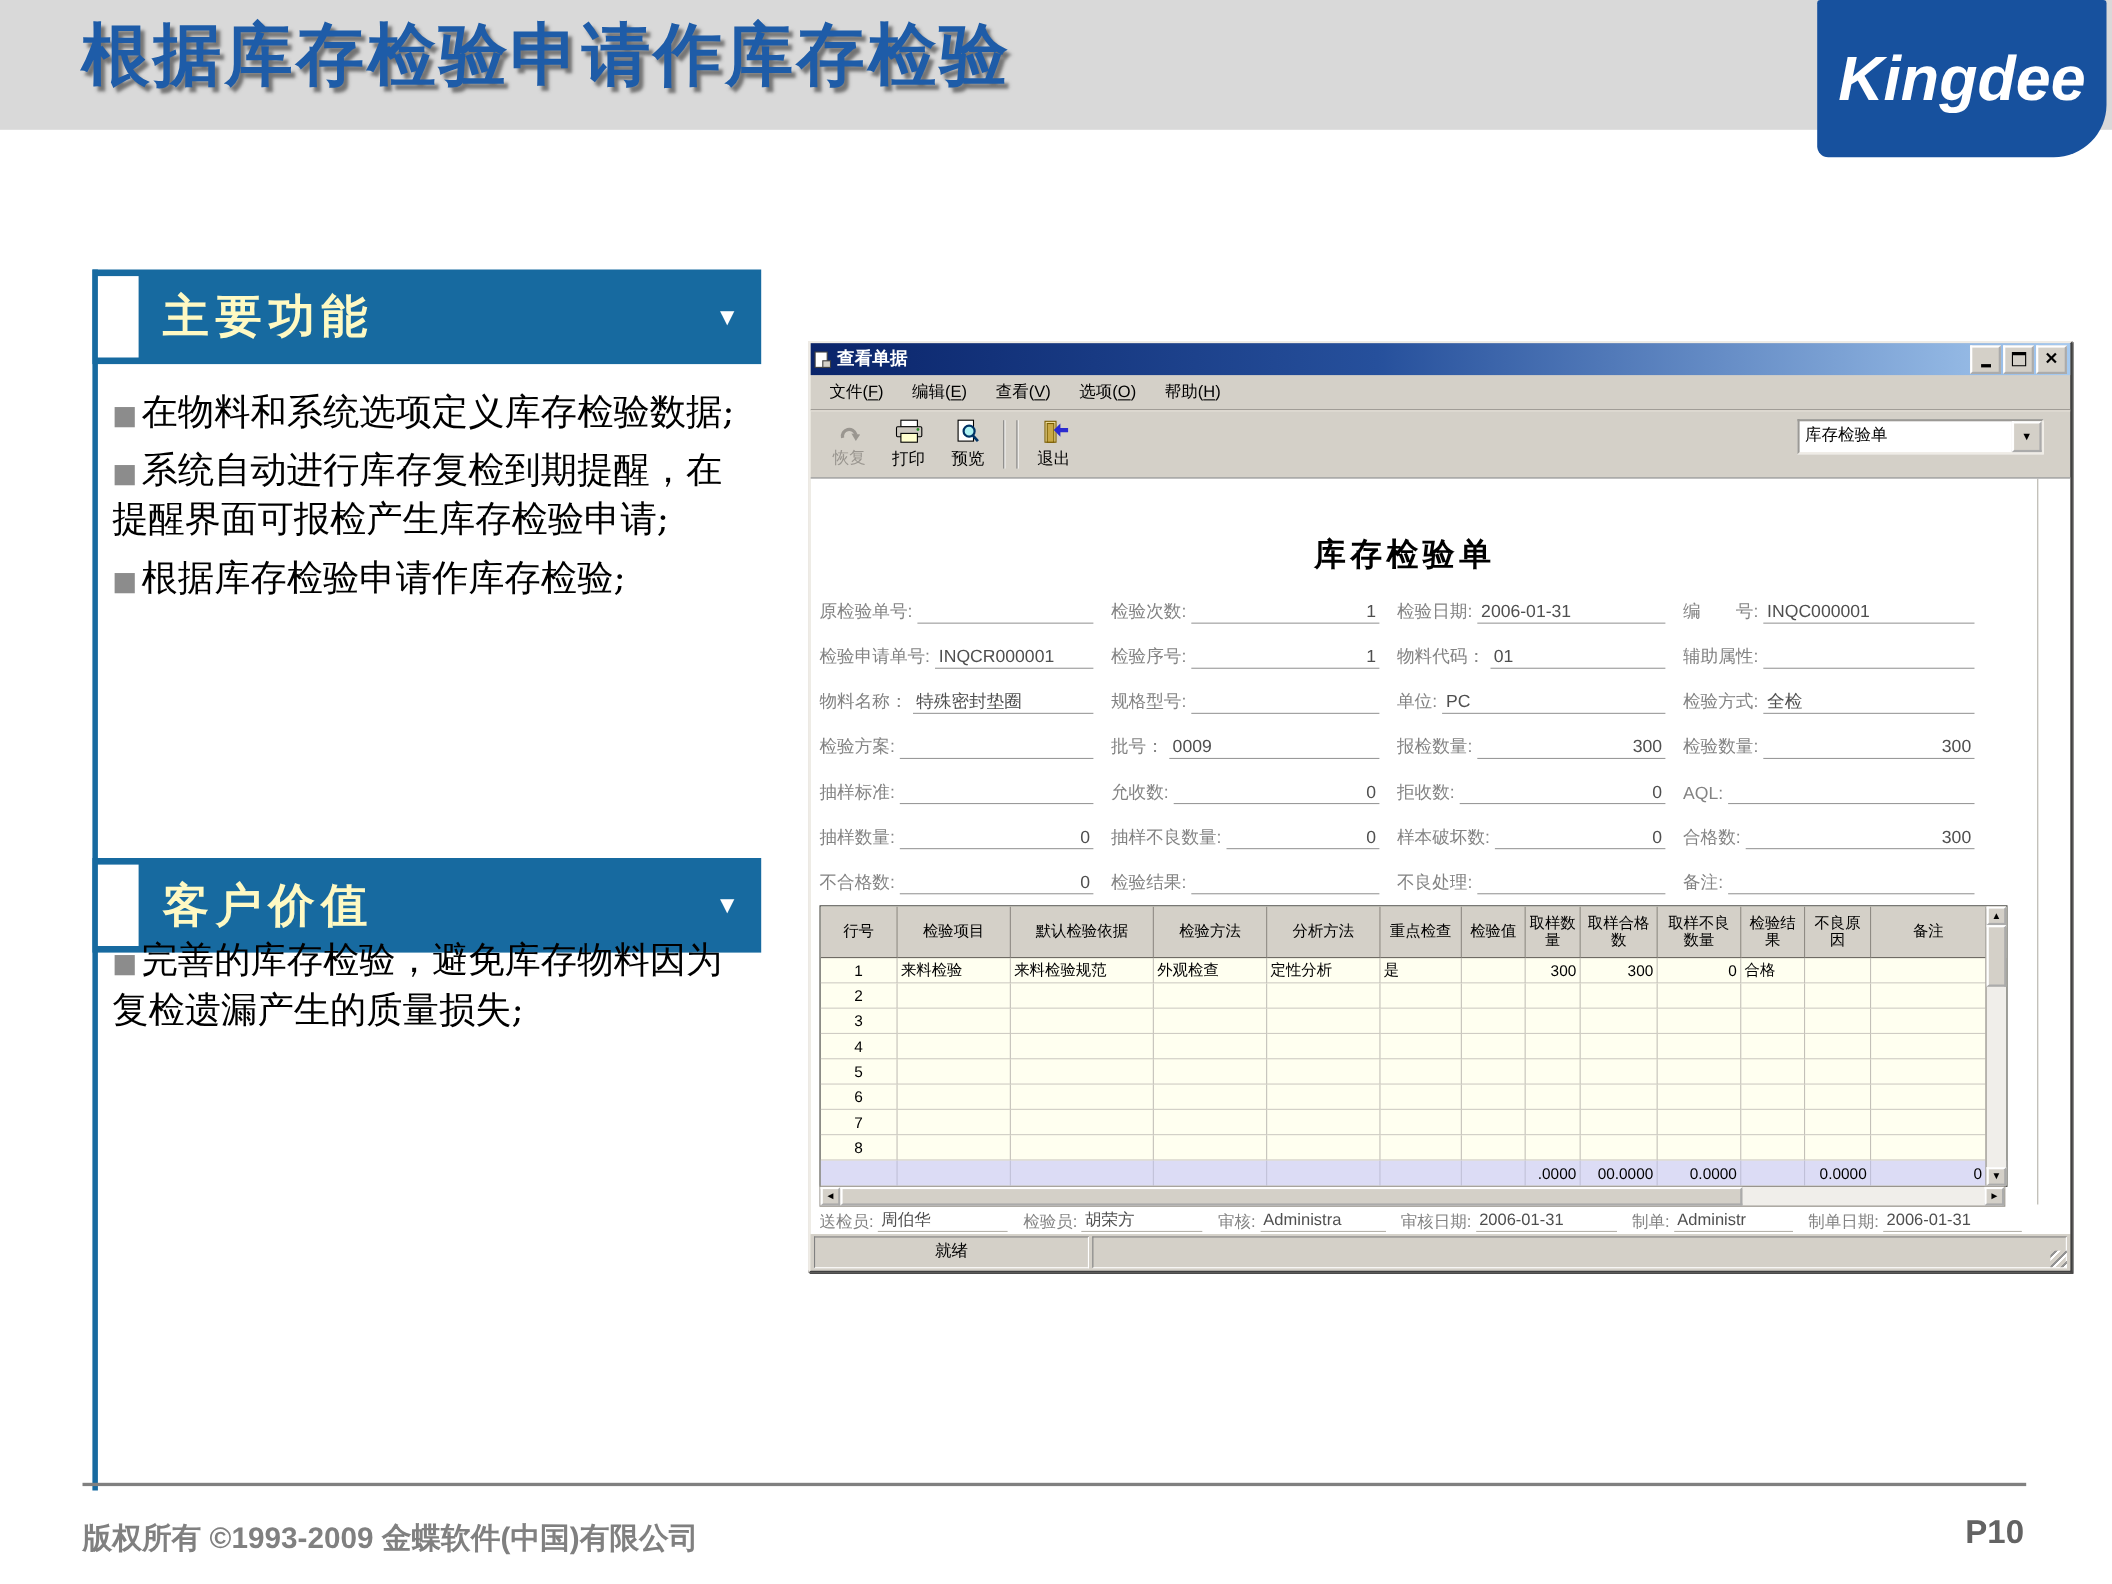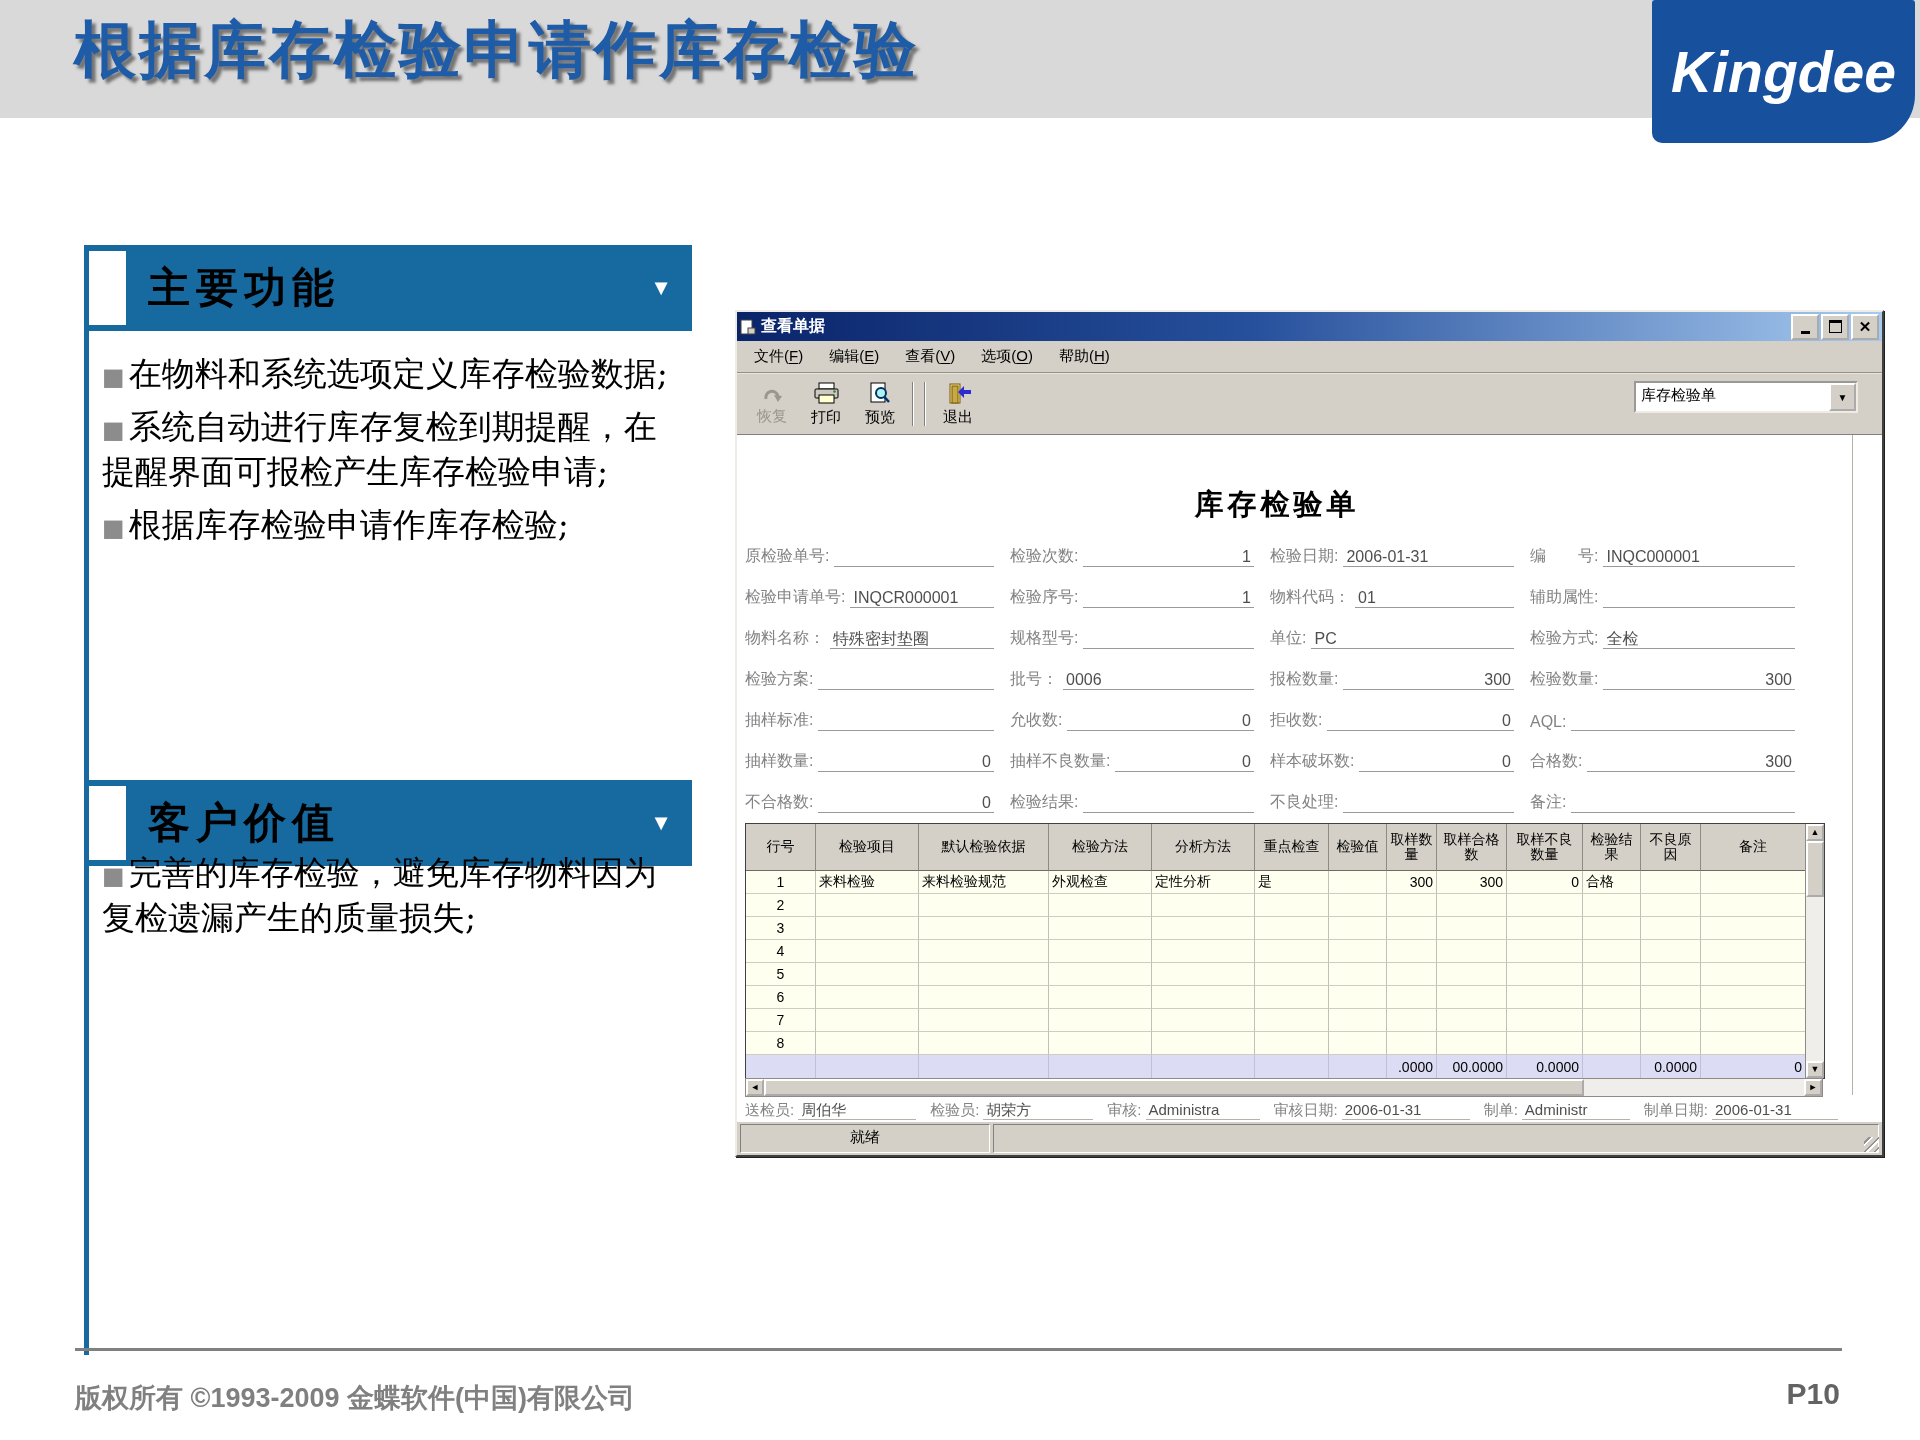--- a/index.html
+++ b/index.html
@@ -12,21 +12,21 @@
        font-family:"DejaVu Serif",serif;font-size:62px;font-weight:bold;color:#1e5ca8;
        letter-spacing:3px;text-shadow:4px 4px 3px rgba(90,90,90,.8);}
   .logo{position:absolute;left:1652px;top:0;width:263px;height:143px;background:#17519e;
        border-radius:3px 3px 48px 10px;display:flex;align-items:center;justify-content:center;}
   .logo span{color:#fff;font-size:57px;font-weight:bold;font-style:italic;letter-spacing:0px;}
 
   .left-rail{position:absolute;left:84px;top:245px;width:5px;height:1110px;background:#176aa0;}
 
   .sec-bar{position:absolute;left:84px;width:608px;height:86px;background:#176aa0;}
   .sec-bar .notch{position:absolute;left:5px;top:6px;bottom:6px;width:37px;background:#fff;}
-  .sec-title{position:absolute;left:64px;top:50%;transform:translateY(-50%);color:#000000;
+  .sec-title{position:absolute;left:64px;top:50%;transform:translateY(-50%);color:#fef9c3;
        font-family:"DejaVu Serif",serif;font-weight:bold;font-size:42px;letter-spacing:6px;}
   .sec-arrow{position:absolute;right:20px;top:50%;transform:translateY(-50%);color:#fff;font-size:22px;}
   .sec-body{position:absolute;left:102px;width:580px;font-family:"DejaVu Serif",serif;
        font-size:33px;color:#000;line-height:1.36;}
   .sec-body p{margin:0 0 8px 0;}
   .bullet-sq{color:#8c8c8c;font-size:24px;margin-right:4px;}
 
   .footer-line{position:absolute;left:75px;right:78px;top:1348px;border-top:3px solid #808080;}
   .footer-copy{position:absolute;left:75px;top:1380px;font-size:27px;font-weight:bold;color:#808080;}
   .footer-page{position:absolute;right:80px;top:1377px;font-size:30px;font-weight:bold;color:#636363;}
@@ -260,21 +260,21 @@
         <div class="ffield">
           <span class="flabel">检验方式:</span>
           <span class="fval">全检</span>
         </div>
         <div class="ffield">
           <span class="flabel">检验方案:</span>
           <span class="fval"></span>
         </div>
         <div class="ffield">
           <span class="flabel">批号：</span>
-          <span class="fval">0006</span>
+          <span class="fval">0009</span>
         </div>
         <div class="ffield">
           <span class="flabel">报检数量:</span>
           <span class="fval right">300</span>
         </div>
         <div class="ffield">
           <span class="flabel">检验数量:</span>
           <span class="fval right">300</span>
         </div>
         <div class="ffield">

